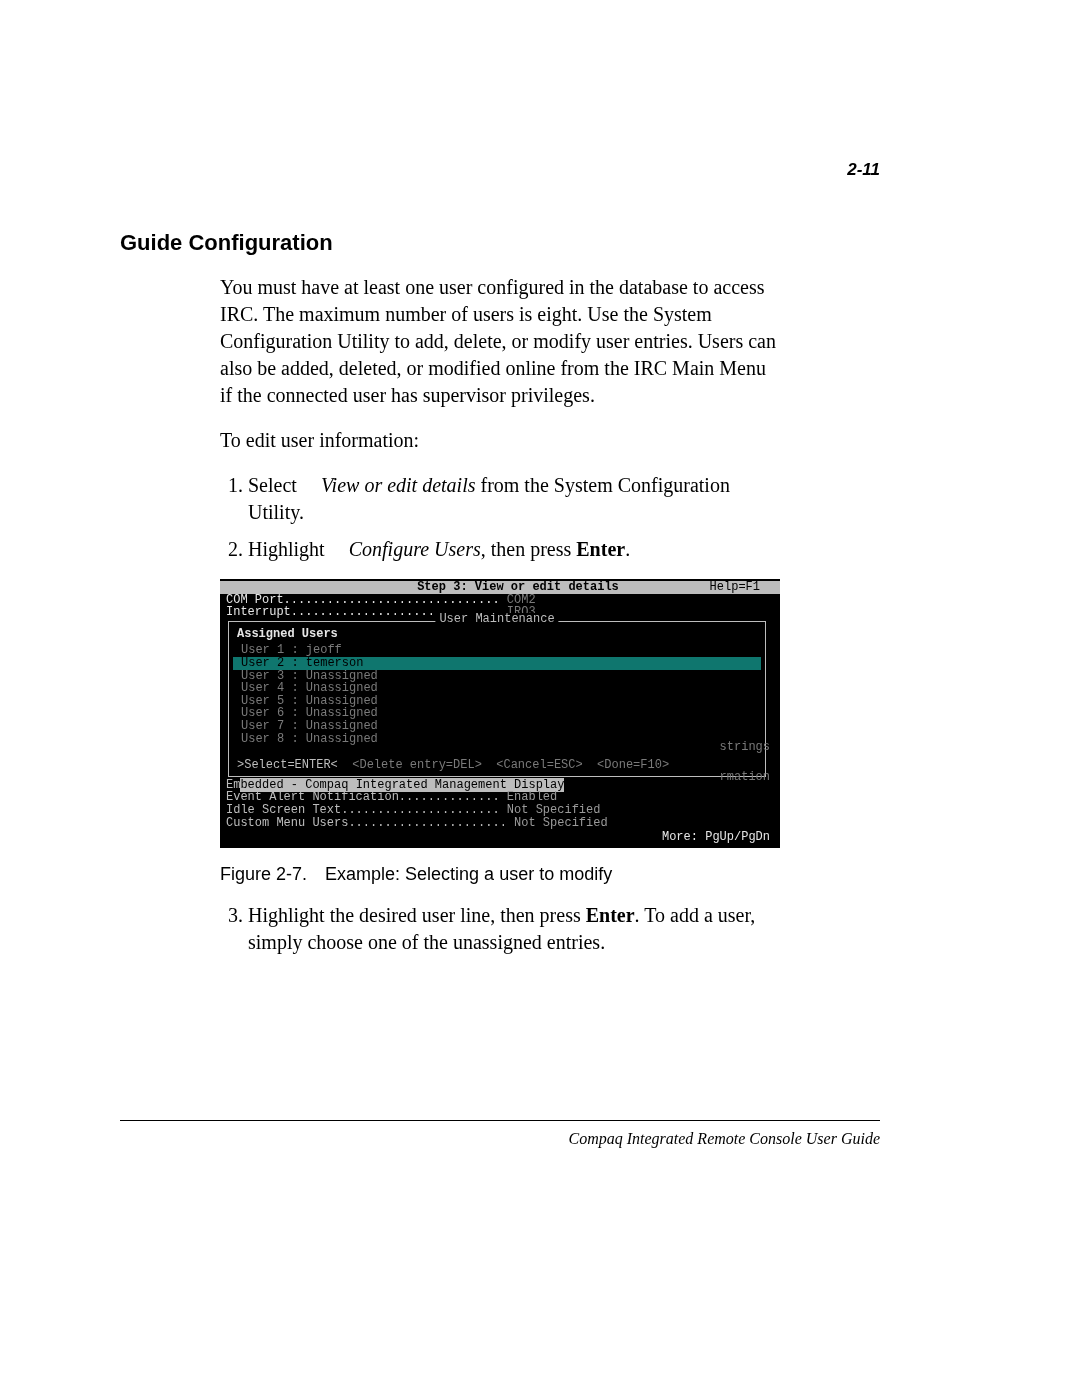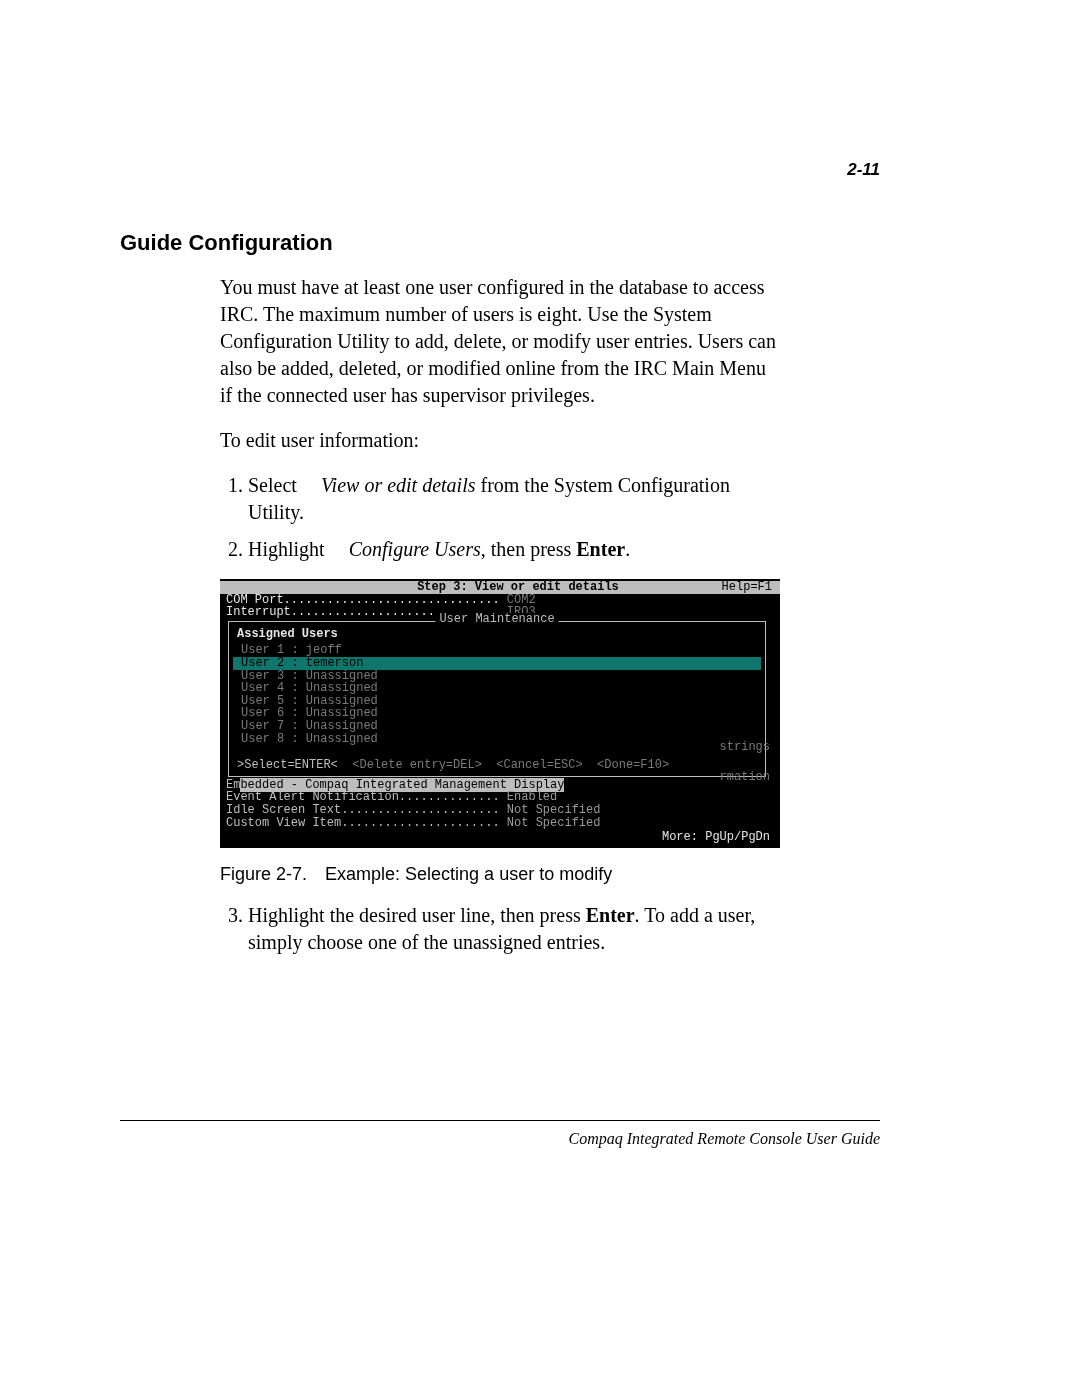--- a/index.html
+++ b/index.html
@@ -68,21 +68,21 @@
     color: #bdbdbd;
     position: relative;
     padding: 2px 6px 4px 6px;
     box-sizing: border-box;
   }
   .shot-title {
     background: #bdbdbd;
     color: #000;
     text-align: center;
     margin: 0 -6px 0 -6px;
-    padding: 0 4px;
+    padding: 0 16px;
     display: flex;
     justify-content: space-between;
   }
   .shot-title .left { width: 120px; }
   .shot-title .center { flex: 1; text-align: center; font-weight: bold; }
   .shot-title .right { width: 80px; text-align: right; padding-right: 4px; }
   .row { white-space: pre; }
   .white { color: #e6e6e6; }
   .dim { color: #7a7a7a; }
   .panel {
@@ -207,21 +207,21 @@
           </div>
         </div>
 
         <span class="side-labels side1">strings</span>
         <span class="side-labels side2">rmation</span>
 
         <div class="bottom-lines">
           <div class="row"><span>Em</span><span class="hlrow">bedded - Compaq Integrated Management Display</span></div>
           <div class="row"><span>Event Alert Notification..............</span> <span class="val">Enabled</span></div>
           <div class="row"><span>Idle Screen Text......................</span> <span class="val">Not Specified</span></div>
-          <div class="row"><span>Custom View Item......................</span> <span class="val">Not Specified</span></div>
+          <div class="row"><span>Custom Menu Users......................</span> <span class="val">Not Specified</span></div>
           <div class="more-line">More: PgUp/PgDn</div>
         </div>
       </div>
       <div class="caption">Figure 2-7. Example: Selecting a user to modify</div>
     </div>
 
     <ol class="steps" start="3">
       <li>
         <span>Highlight the desired user line, then press </span><span class="bold">Enter</span><span>. To add a user, simply choose one of the unassigned entries.</span>
       </li>

